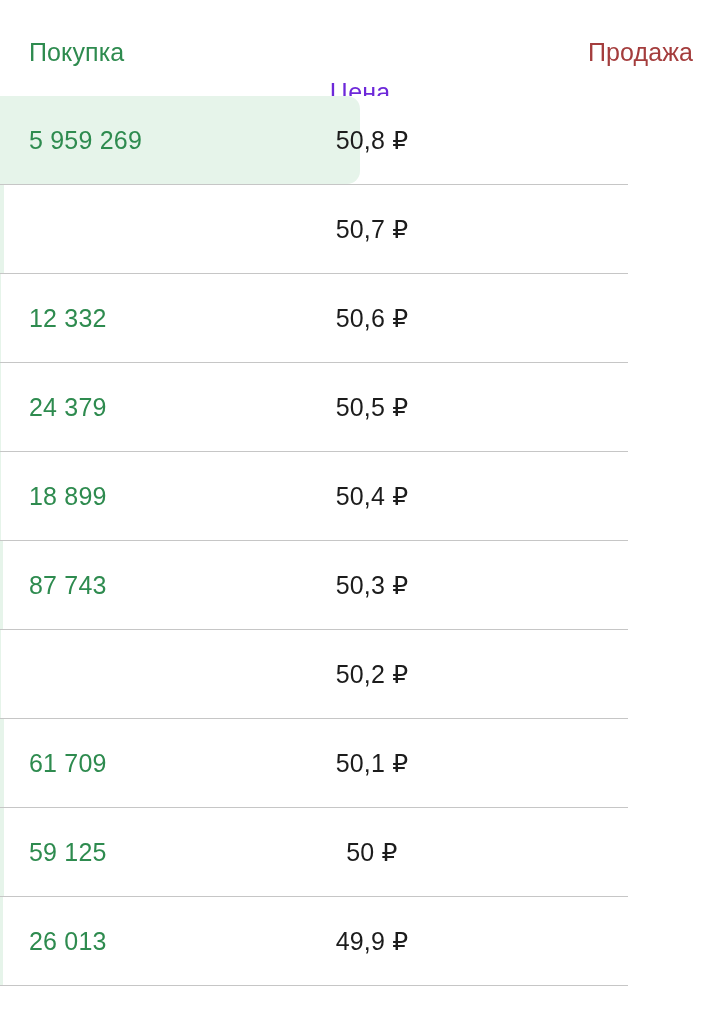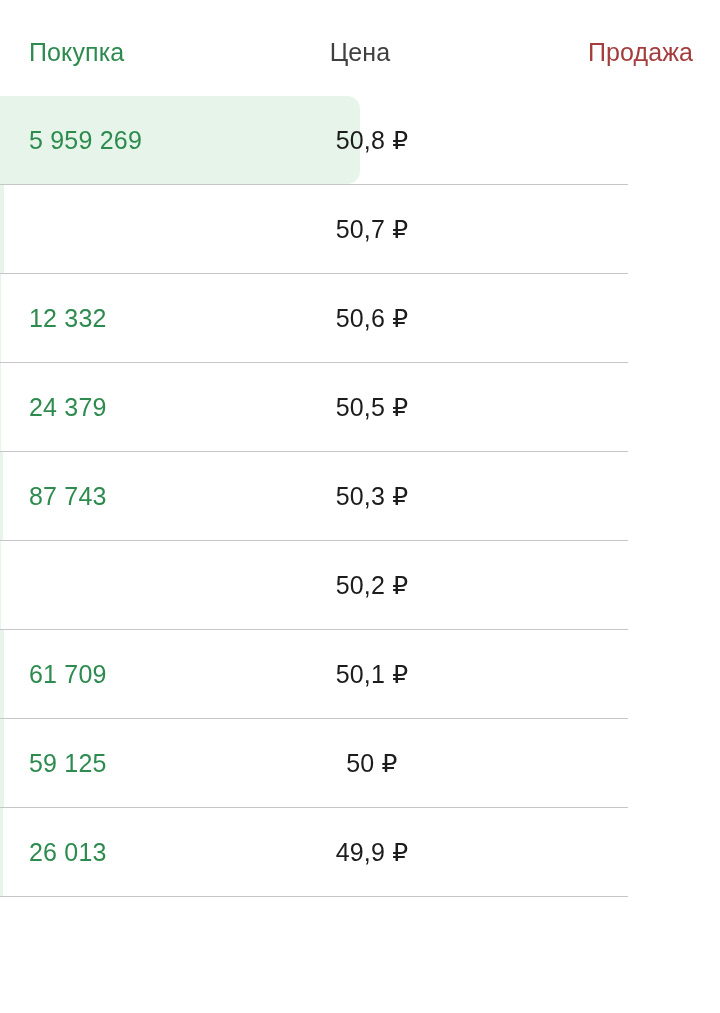--- a/index.html
+++ b/index.html
@@ -32,21 +32,21 @@
   }
   .ob-header-cell {
     position: absolute;
     top: 36px;
     font-size: 25px;
     line-height: 32px;
     letter-spacing: 0.1px;
     white-space: nowrap;
   }
   .hc-buy  { left: 29px;  color: #2e8b4f; }
-  .hc-price{ left: 0; width: 720px; text-align: center; color: #404040; }
+  .hc-price{ left: 0; width: 720px; text-align: center; color: #6d28d9; margin-top: 40px; }
   .hc-sell { right: 27px; color: #a43d3d; }
 
   
   .ob-rows {
     position: relative;
     width: 720px;
   }
   .ob-row {
     position: relative;
     width: 628px;
@@ -146,20 +146,26 @@
         <div class="cell-price">50,6 ₽</div>
         <div class="cell-sell"></div>
       </div>
       <div class="ob-row">
         <div class="depth-bar" style="width: 1px; background: rgb(230, 244, 234); border-top-right-radius: 0px; border-bottom-right-radius: 0px;"></div>
         <div class="cell-volume">24 379</div>
         <div class="cell-price">50,5 ₽</div>
         <div class="cell-sell"></div>
       </div>
       <div class="ob-row">
+        <div class="depth-bar" style="width: 1px; background: rgb(230, 244, 234); border-top-right-radius: 0px; border-bottom-right-radius: 0px;"></div>
+        <div class="cell-volume">18 899</div>
+        <div class="cell-price">50,4 ₽</div>
+        <div class="cell-sell"></div>
+      </div>
+      <div class="ob-row">
         <div class="depth-bar" style="width: 3px; background: rgb(230, 244, 234); border-top-right-radius: 0px; border-bottom-right-radius: 0px;"></div>
         <div class="cell-volume">87 743</div>
         <div class="cell-price">50,3 ₽</div>
         <div class="cell-sell"></div>
       </div>
       <div class="ob-row">
         <div class="depth-bar" style="width: 1px; background: rgb(230, 244, 234); border-top-right-radius: 0px; border-bottom-right-radius: 0px;"></div>
         <div class="cell-price">50,2 ₽</div>
         <div class="cell-sell"></div>
       </div>

